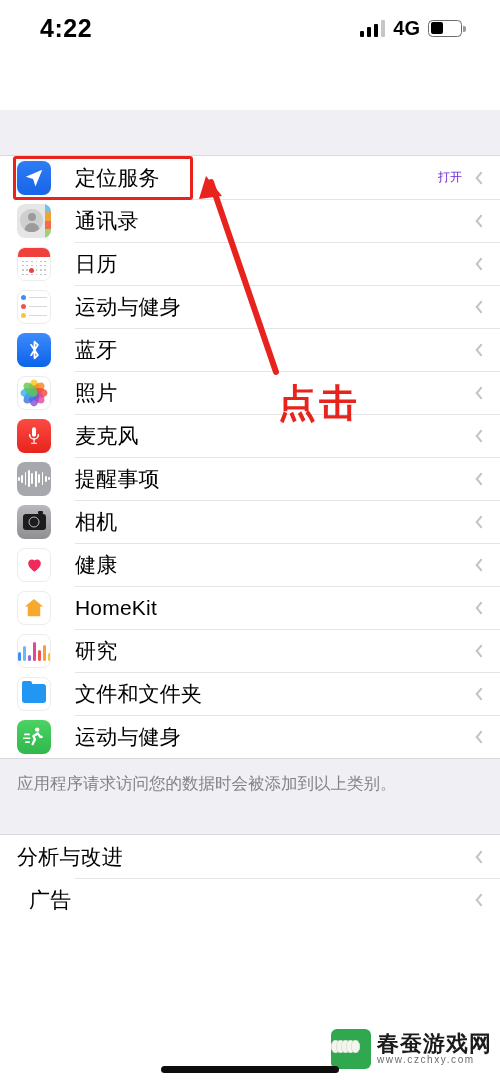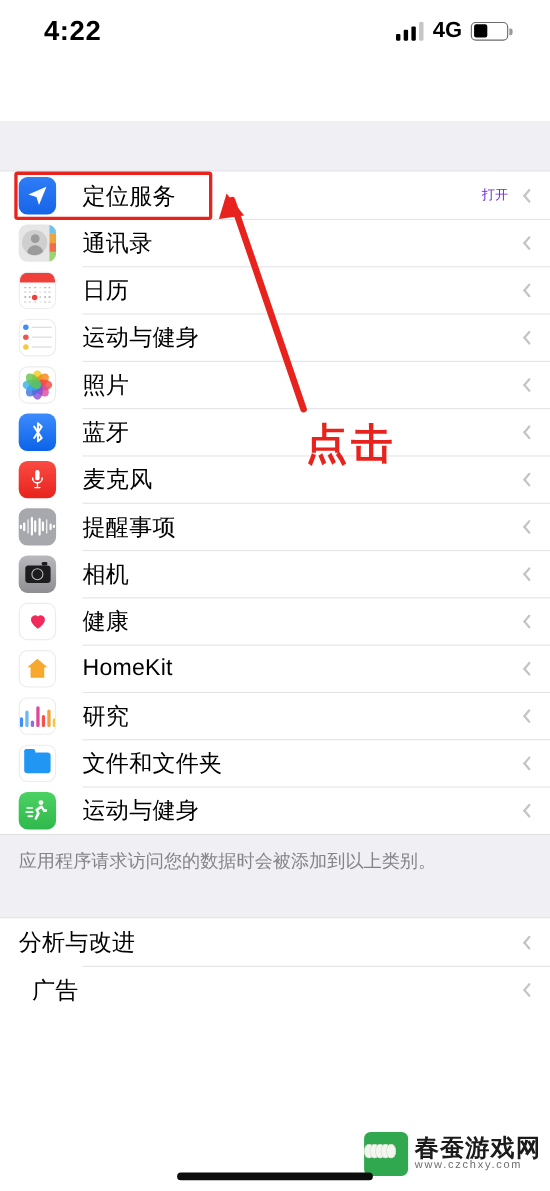--- a/index.html
+++ b/index.html
@@ -325,45 +325,45 @@
               </div>
           </div>
         </div>
         <div class="row-label">运动与健身</div>
         <div class="row-right">
           <span class="chev"></span>
         </div>
       </div>
 
       <div class="row">
+        <div class="row-icon ic-bluetooth">
+          <svg viewBox="0 0 24 32">
+              <path d="M7 8.5 17 23.5 12 28V4l5 4.5L7 23.5" fill="none" stroke="#fff" stroke-width="2.6" stroke-linejoin="round" stroke-linecap="round"></path>
+            </svg>
+        </div>
+        <div class="row-label">蓝牙</div>
+        <div class="row-right">
+          <span class="chev"></span>
+        </div>
+      </div>
+
+      <div class="row">
         <div class="row-icon ic-photos">
           <div class="pin">
             <i style="background:#f5c518;transform:translate(-50%,-50%) rotate(0deg) translateY(-5px)"></i>
             <i style="background:#f58518;transform:translate(-50%,-50%) rotate(45deg) translateY(-5px)"></i>
             <i style="background:#f0453c;transform:translate(-50%,-50%) rotate(90deg) translateY(-5px)"></i>
             <i style="background:#e0479b;transform:translate(-50%,-50%) rotate(135deg) translateY(-5px)"></i>
             <i style="background:#8a4bd8;transform:translate(-50%,-50%) rotate(180deg) translateY(-5px)"></i>
             <i style="background:#3f6fe0;transform:translate(-50%,-50%) rotate(225deg) translateY(-5px)"></i>
             <i style="background:#31b0e8;transform:translate(-50%,-50%) rotate(270deg) translateY(-5px)"></i>
             <i style="background:#63c44c;transform:translate(-50%,-50%) rotate(315deg) translateY(-5px)"></i>
           </div>
         </div>
         <div class="row-label">照片</div>
-        <div class="row-right">
-          <span class="chev"></span>
-        </div>
-      </div>
-
-      <div class="row">
-        <div class="row-icon ic-bluetooth">
-          <svg viewBox="0 0 24 32">
-              <path d="M7 8.5 17 23.5 12 28V4l5 4.5L7 23.5" fill="none" stroke="#fff" stroke-width="2.6" stroke-linejoin="round" stroke-linecap="round"></path>
-            </svg>
-        </div>
-        <div class="row-label">蓝牙</div>
         <div class="row-right">
           <span class="chev"></span>
         </div>
       </div>
 
       <div class="row">
         <div class="row-icon ic-mic">
           <svg viewBox="0 0 24 32">
             <rect x="9" y="3" width="6" height="14" rx="3" fill="#fff"></rect>
             <path d="M5.5 14a6.5 6.5 0 0 0 13 0" fill="none" stroke="#fff" stroke-width="2.2" stroke-linecap="round"></path>

